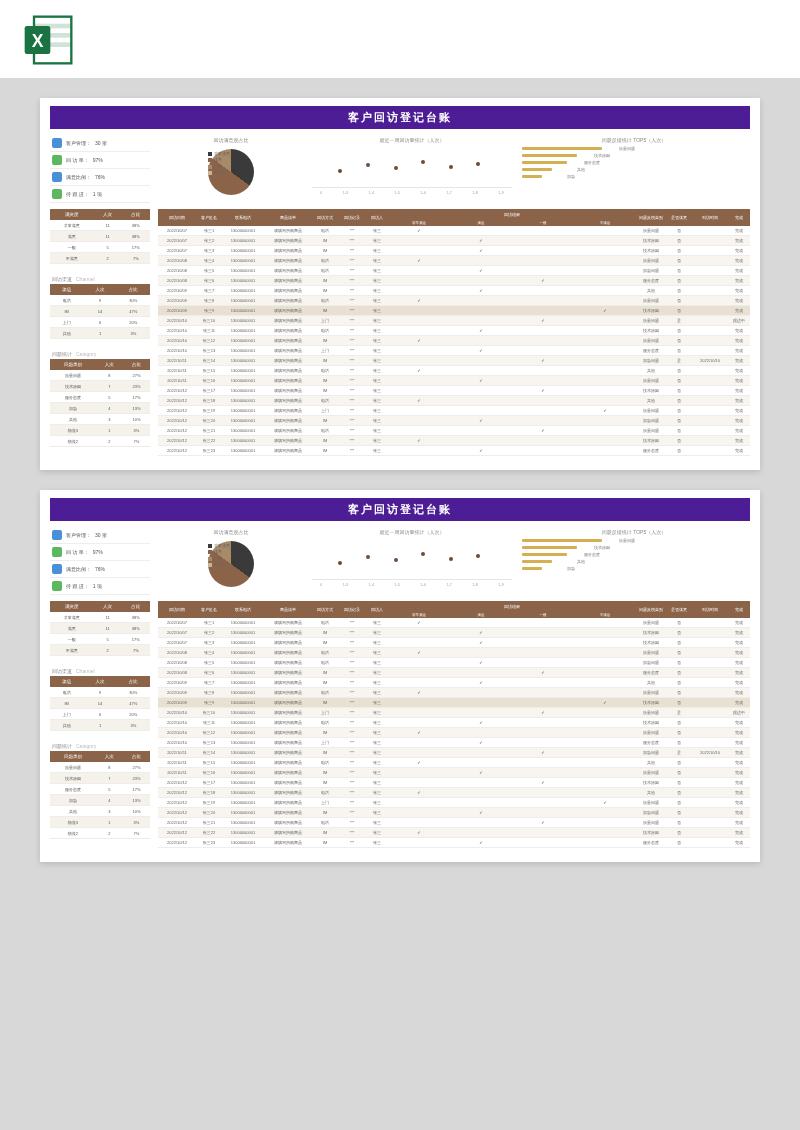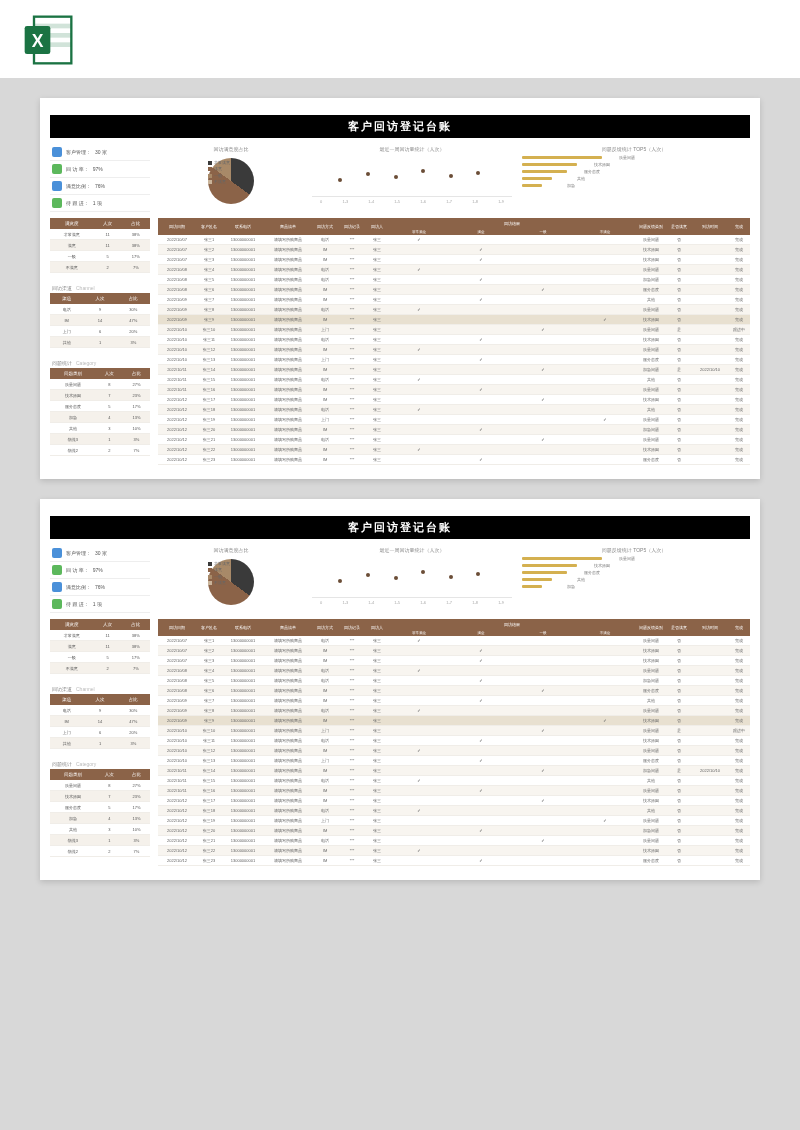--- a/index.html
+++ b/index.html
@@ -3,21 +3,21 @@
 <meta charset="utf-8">
 <style>
 *{margin:0;padding:0;box-sizing:border-box;}
 body{font-family:"Microsoft YaHei",Arial,sans-serif;background:#d8d8d8;width:800px;}
 .header{background:#fff;padding:12px 20px 10px;display:flex;align-items:center;gap:16px;}
 .excel-icon{width:56px;height:56px;position:relative;flex-shrink:0;}
 .excel-icon svg{width:100%;height:100%;}
 .header-text h1{color:#333;font-size:30px;font-weight:bold;letter-spacing:2px;}
 .header-text .sub{color:#666;font-size:15px;margin-top:4px;letter-spacing:1px;}
 .page{background:#fff;margin:20px 40px;padding:8px 10px 14px;box-shadow:0 2px 6px rgba(0,0,0,.15);}
-.title-bar{background:#000000;color:#fff;text-align:center;padding:4px 0;font-size:11px;font-weight:bold;letter-spacing:2px;margin-top:9px;}
+.title-bar{background:#4c1d95;color:#fff;text-align:center;padding:4px 0;font-size:11px;font-weight:bold;letter-spacing:2px;}
 .dash{display:flex;gap:6px;margin:6px 0;font-size:5px;color:#555;}
 .dash-left{flex:0 0 100px;}
 .dash-left .kv{display:flex;align-items:center;gap:4px;padding:3px 2px;border-bottom:1px solid #eee;}
 .dash-left .kv .ic{width:10px;height:10px;display:inline-block;border-radius:2px;}
 .ic-blue{background:#4a90d9;}
 .ic-green{background:#5cb85c;}
 .dash-mid1{flex:0 0 150px;}
 .dash-mid2{flex:0 0 200px;}
 .dash-right{flex:1;}
 .mini-title{font-size:5px;color:#888;text-align:center;padding:2px 0;}

